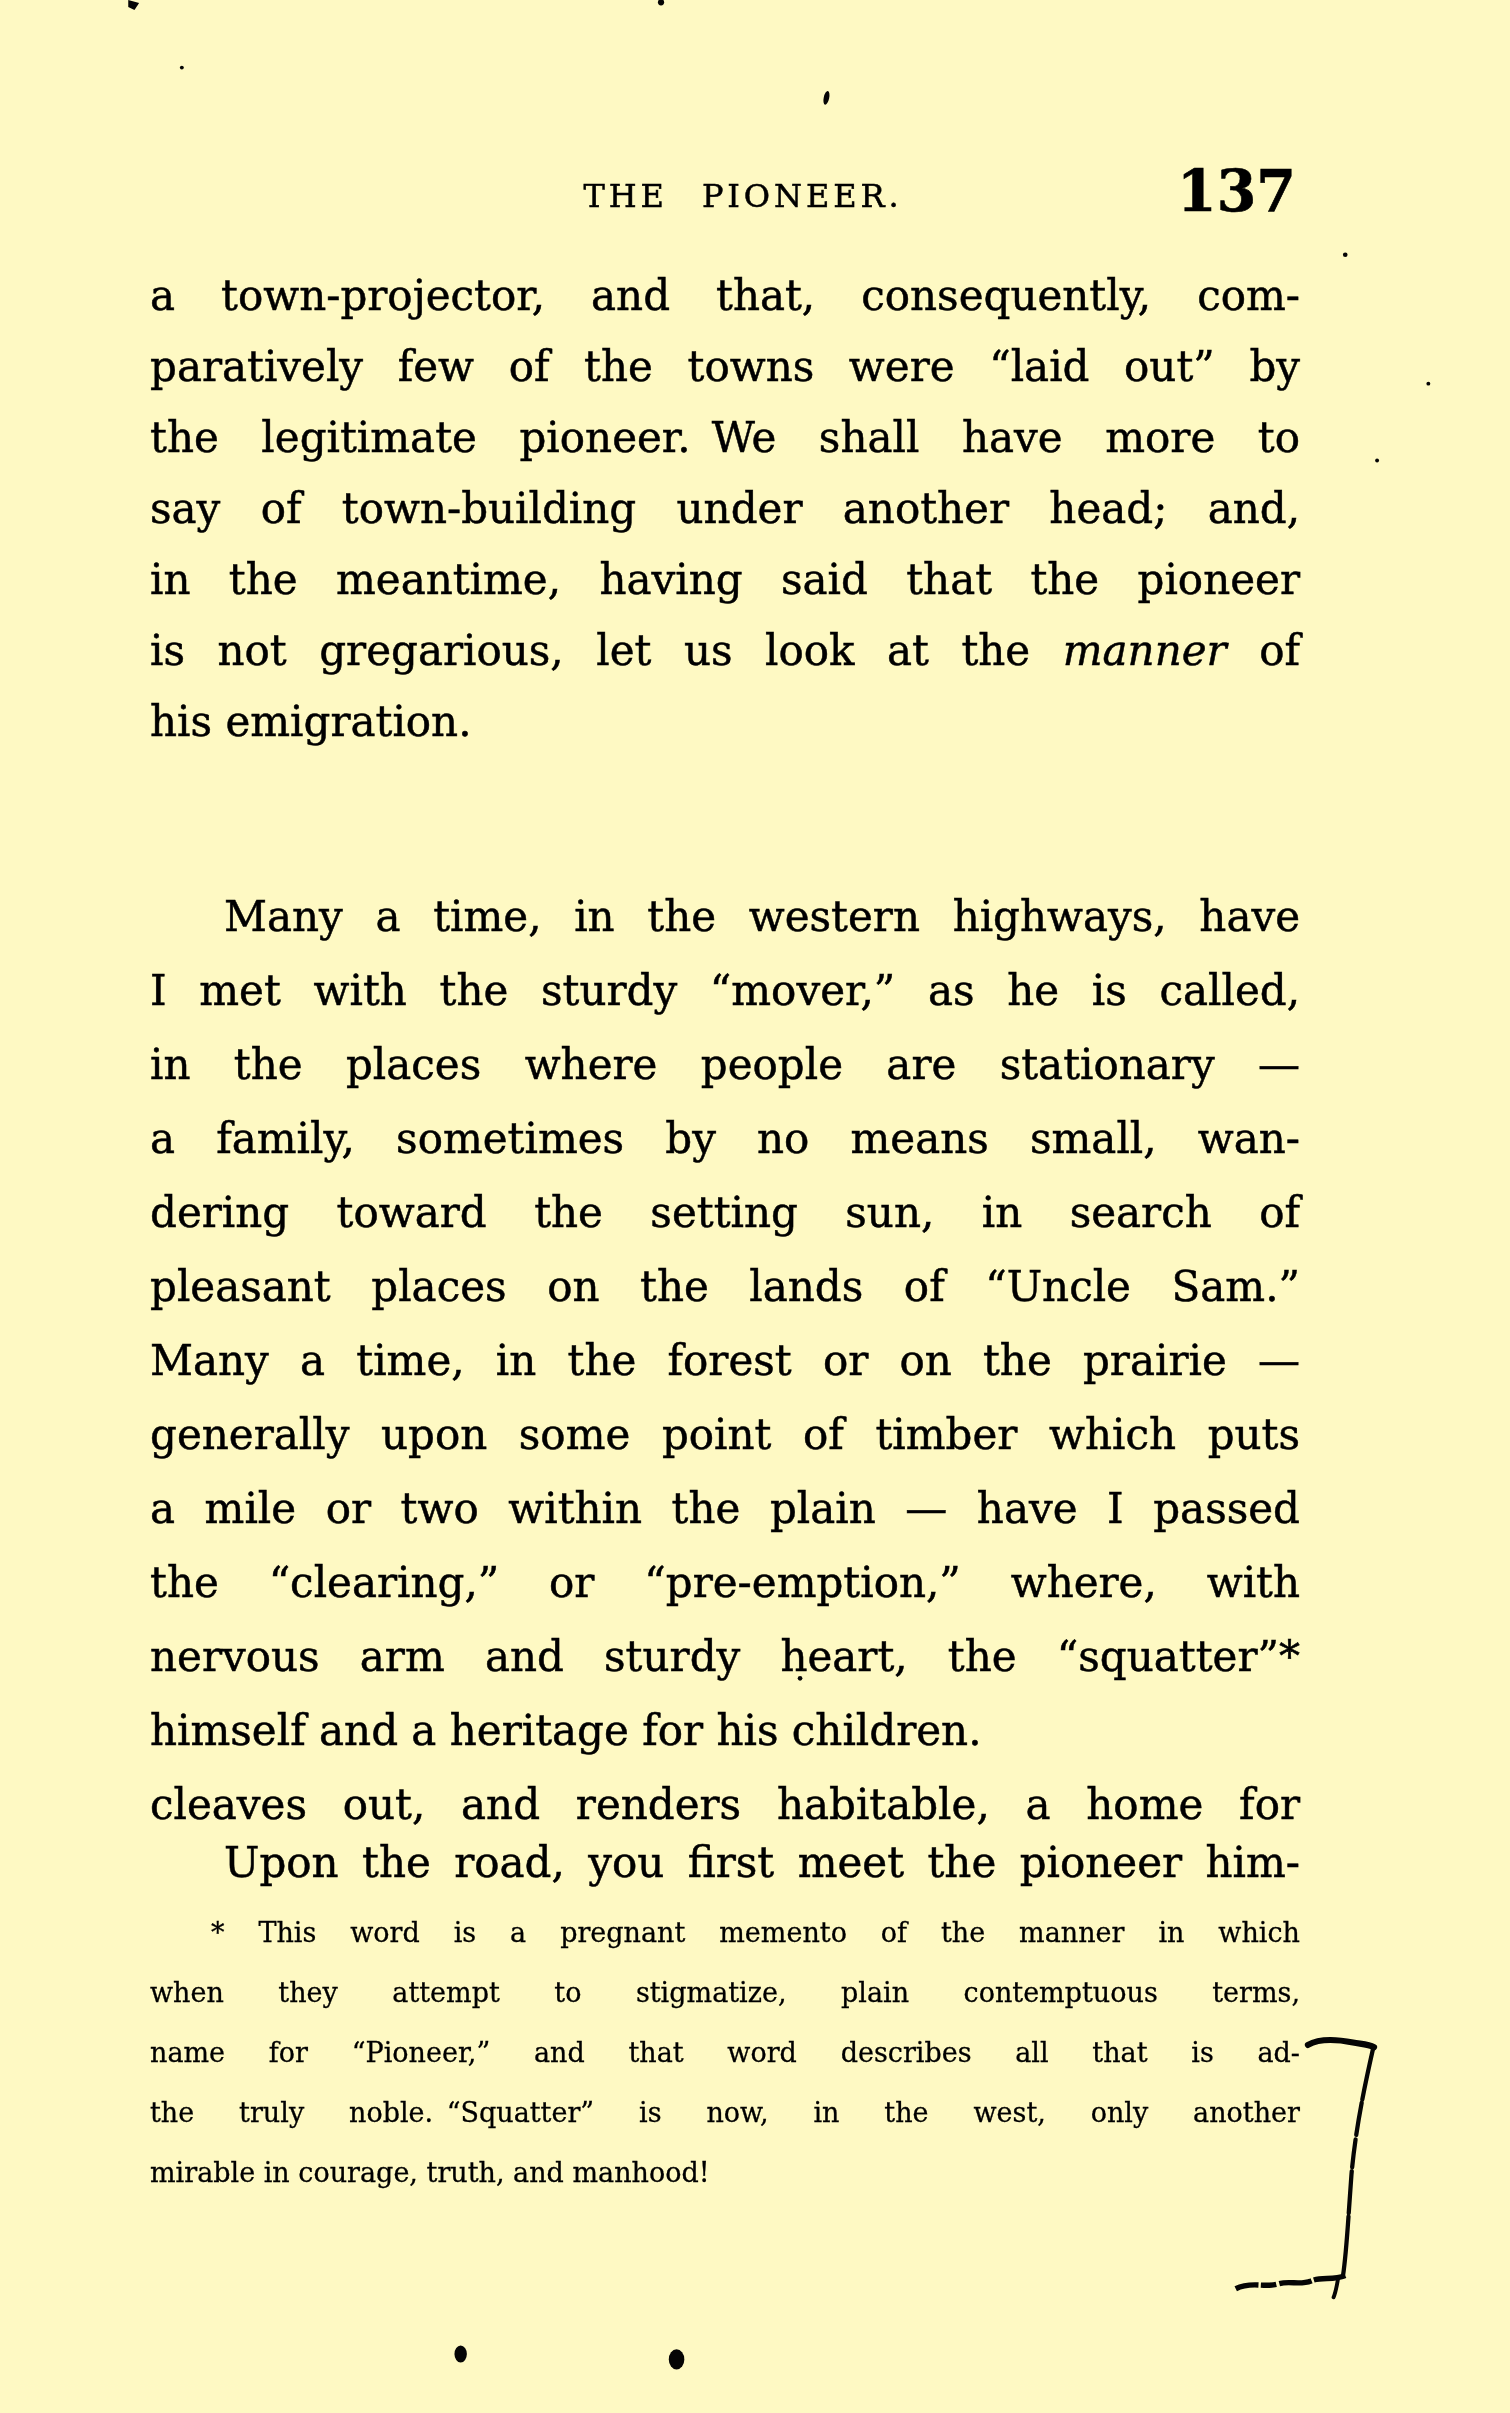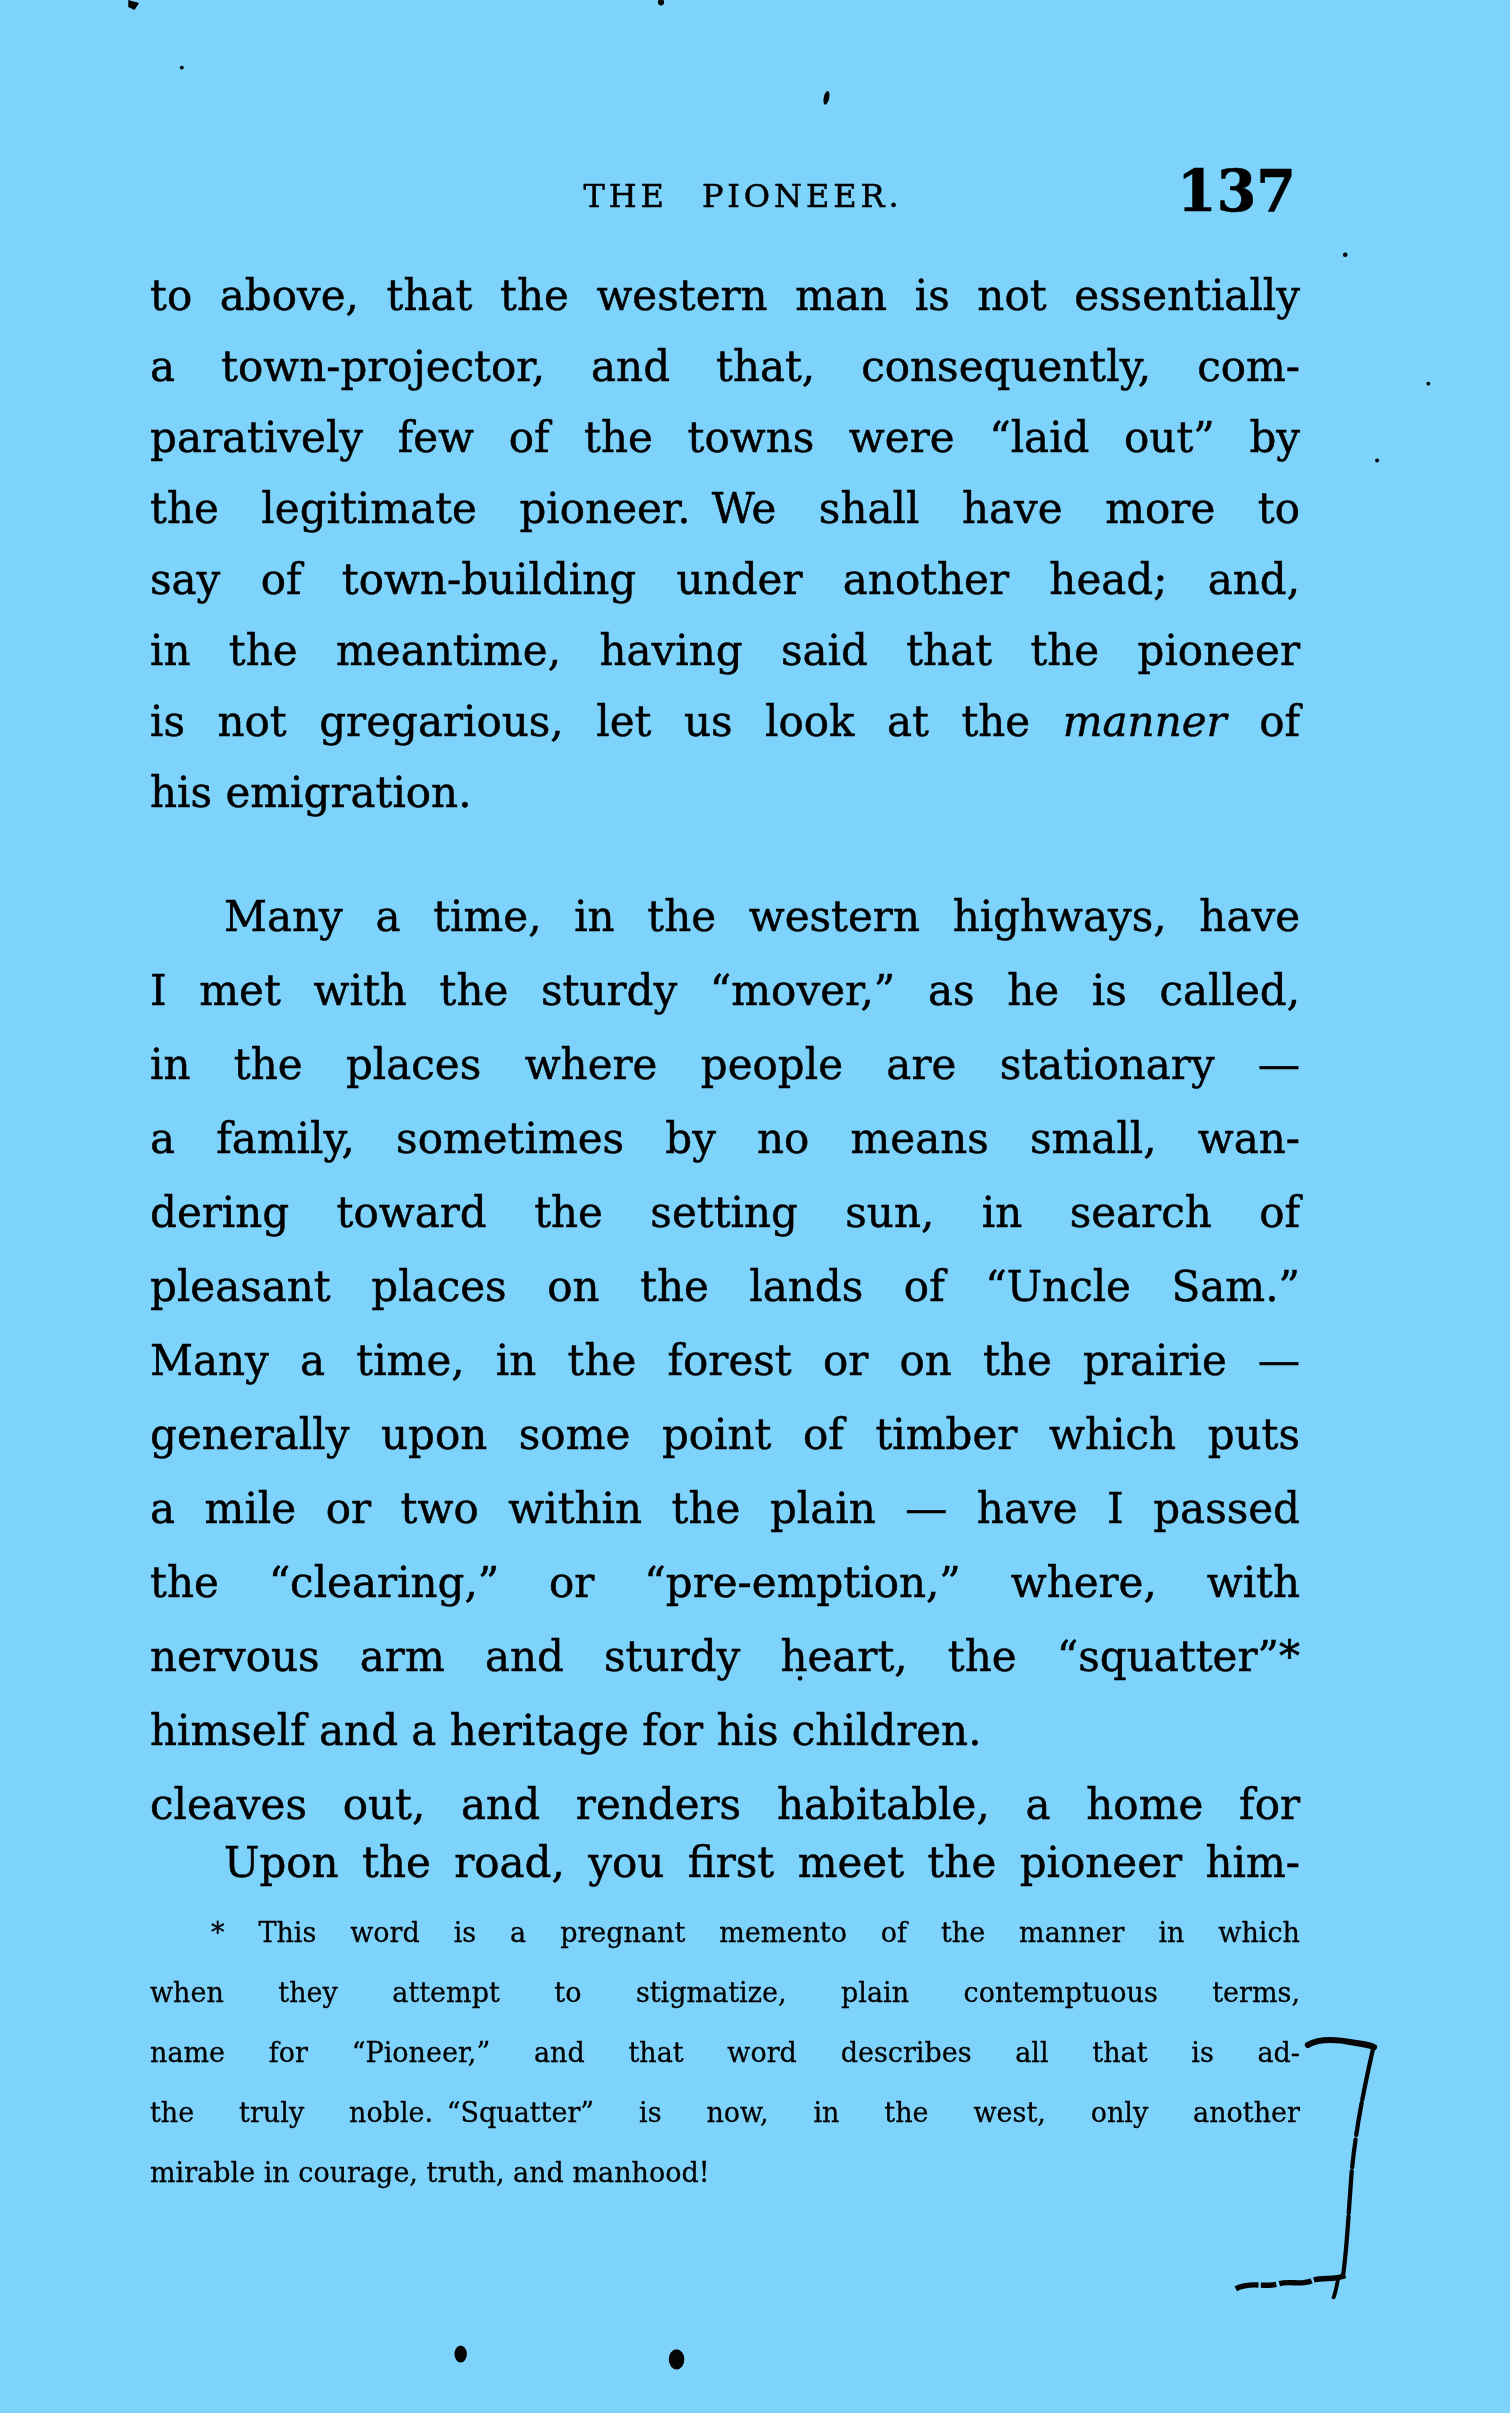--- a/index.html
+++ b/index.html
@@ -1,19 +1,19 @@
 <!DOCTYPE html>
 <html style="font-size:12.4px"><head>
 <meta charset="utf-8">
 <style>
   html,body { margin:0; padding:0; background:#e8e8e8; }
   .page {
     position:relative;
     width:1510px; height:2413px;
-    background:#7dd3fc;
+    background:#fef9c3;
     color:#000;
     font-family:"DejaVu Serif","Liberation Serif",serif;
     overflow:hidden;
   }
   .running-title {
     position:absolute; left:150px; top:180px; width:1150px;
     text-align:center; text-indent:36px;
     font-size:32px; line-height:1;
     letter-spacing:3.9px; word-spacing:20px;
     -webkit-text-stroke:0.5px #000;
@@ -57,21 +57,20 @@
 </style>
 </head>
 <body>
 
 <div class="page">
 
   <div class="running-title">THE PIONEER.</div>
   <div class="page-number">137</div>
 
   <div class="para-block para-1">
-    <div class="line">to above, that the western man is not essentially</div>
     <div class="line">a town-projector, and that, consequently, com-</div>
     <div class="line">paratively few of the towns were “laid out” by</div>
     <div class="line">the legitimate pioneer. We shall have more to</div>
     <div class="line">say of town-building under another head; and,</div>
     <div class="line">in the meantime, having said that the pioneer</div>
     <div class="line"><span>is not gregarious, let us look at the </span><em>manner</em><span> of</span></div>
     <div class="line flush">his emigration.</div>
   </div>
 
   <div class="para-block para-2">

